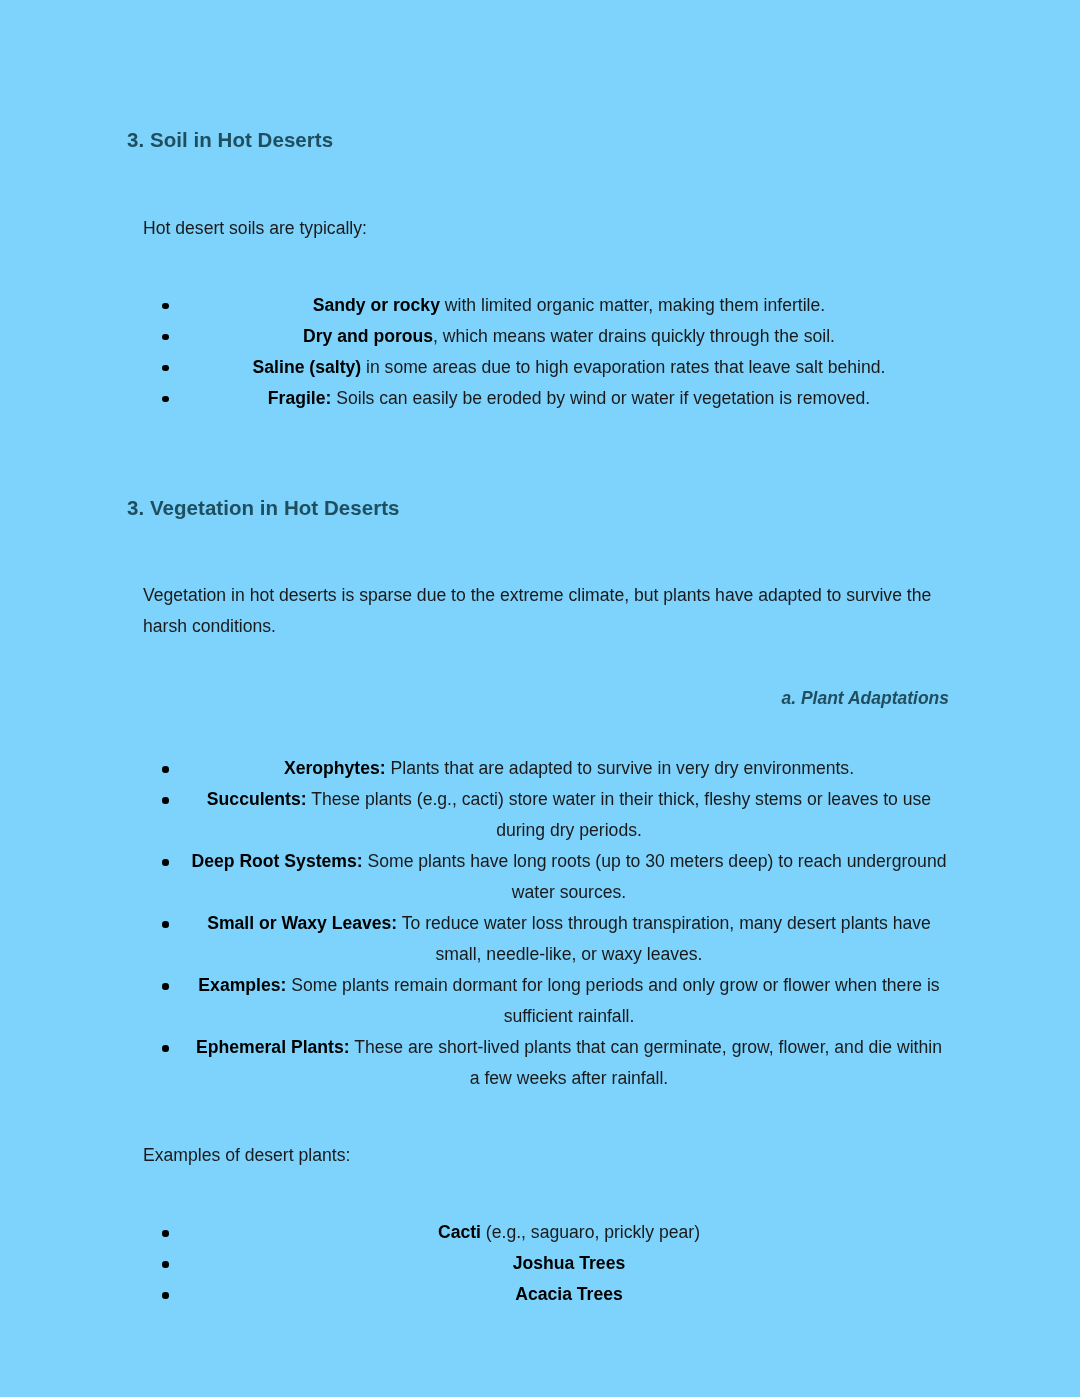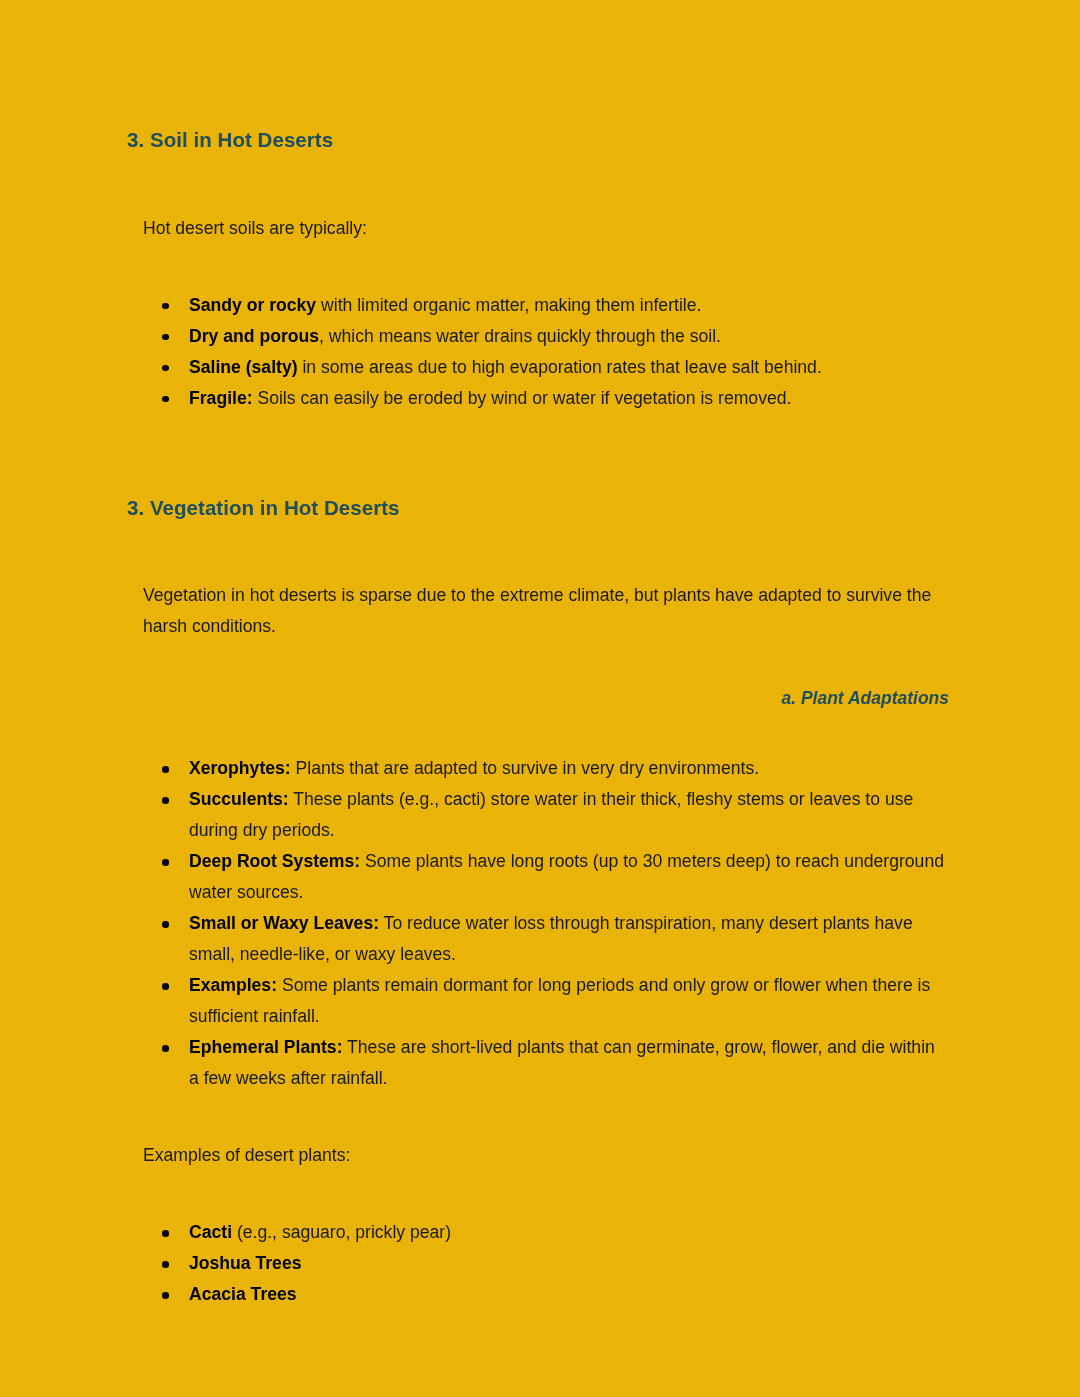--- a/index.html
+++ b/index.html
@@ -12,21 +12,21 @@
     height: 1397px;
     font-family: "Liberation Sans", sans-serif;
     color: #000000;
     -webkit-font-smoothing: antialiased;
   }
 
   .page {
     position: relative;
     width: 1080px;
     height: 1397px;
-    background: #eab308;
+    background: #7dd3fc;
     box-sizing: border-box;
     padding: 0;
     overflow: hidden;
   }
 
   .content {
     position: absolute;
     left: 127px;
     top: 0;
     width: 822px;
@@ -61,20 +61,21 @@
     margin: 16px;
     padding: 0;
     color: #1a1a1a;
   }
 
   
   ul.bullets {
     list-style: none;
     margin: 0;
     padding: 0;
+    text-align: center;
   }
   ul.bullets > li {
     position: relative;
     padding-left: 62px;
     font-size: 17.6px;
     line-height: 31px;
     color: #1a1a1a;
   }
   ul.bullets > li::before {
     content: "";

